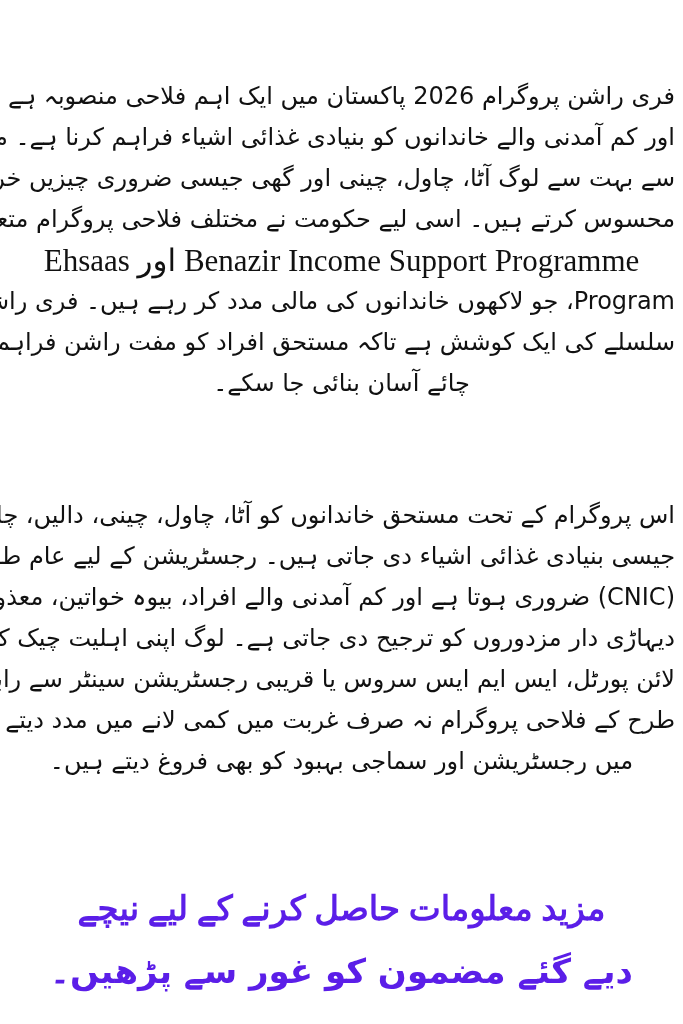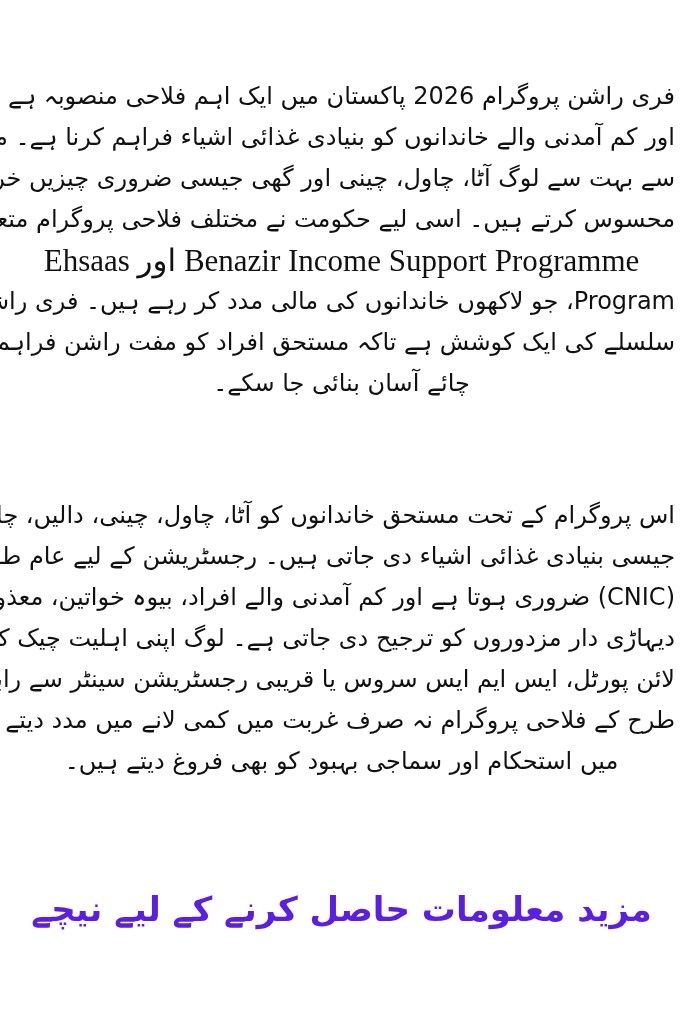--- a/index.html
+++ b/index.html
@@ -77,20 +77,21 @@
     <span class="line" style="color: rgb(17, 17, 17);">چائے آسان بنائی جا سکے۔</span>
   </div>
 
   <div class="para para-2">
     <span class="line" style="color: rgb(17, 17, 17);">اس پروگرام کے تحت مستحق خاندانوں کو آٹا، چاول، چینی، دالیں، چائے اور کوکنگ آئل</span>
     <span class="line" style="color: rgb(17, 17, 17);">جیسی بنیادی غذائی اشیاء دی جاتی ہیں۔ رجسٹریشن کے لیے عام طور پر شناختی کارڈ</span>
     <span class="line" style="color: rgb(17, 17, 17);">(CNIC) ضروری ہوتا ہے اور کم آمدنی والے افراد، بیوہ خواتین، معذور افراد اور</span>
     <span class="line" style="color: rgb(17, 17, 17);">دیہاڑی دار مزدوروں کو ترجیح دی جاتی ہے۔ لوگ اپنی اہلیت چیک کرنے کے لیے آن</span>
     <span class="line" style="color: rgb(17, 17, 17);">لائن پورٹل، ایس ایم ایس سروس یا قریبی رجسٹریشن سینٹر سے رابطہ کر سکتے ہیں۔ اس</span>
     <span class="line" style="color: rgb(17, 17, 17);">طرح کے فلاحی پروگرام نہ صرف غربت میں کمی لانے میں مدد دیتے ہیں بلکہ معاشرے</span>
-    <span class="line" style="color: rgb(17, 17, 17);">میں استحکام اور سماجی بہبود کو بھی فروغ دیتے ہیں۔</span>
+    <span class="line" style="color: rgb(17, 17, 17);">میں رجسٹریشن اور سماجی بہبود کو بھی فروغ دیتے ہیں۔</span>
   </div>
 
   <div class="cta">
-    <span class="cta-line" style="color: rgb(91, 30, 232);">مزید معلومات حاصل کرنے کے لیے نیچے</span>
+    <span class="cta-line" style="color: rgb(91, 30, 232); font-family: Liberation Serif, serif;">مزید معلومات حاصل کرنے کے لیے نیچے</span>
+    <span class="cta-line" style="color: rgb(91, 30, 232);">دیے گئے مضمون کو غور سے پڑھیں۔</span>
   </div>
 
 </div>
 
 </body></html>

